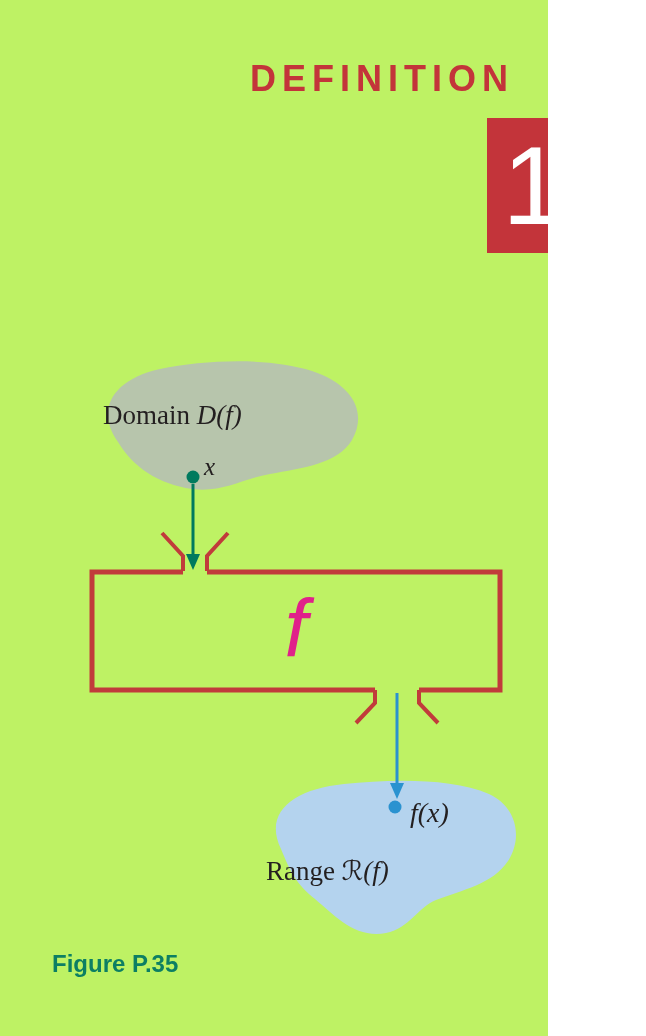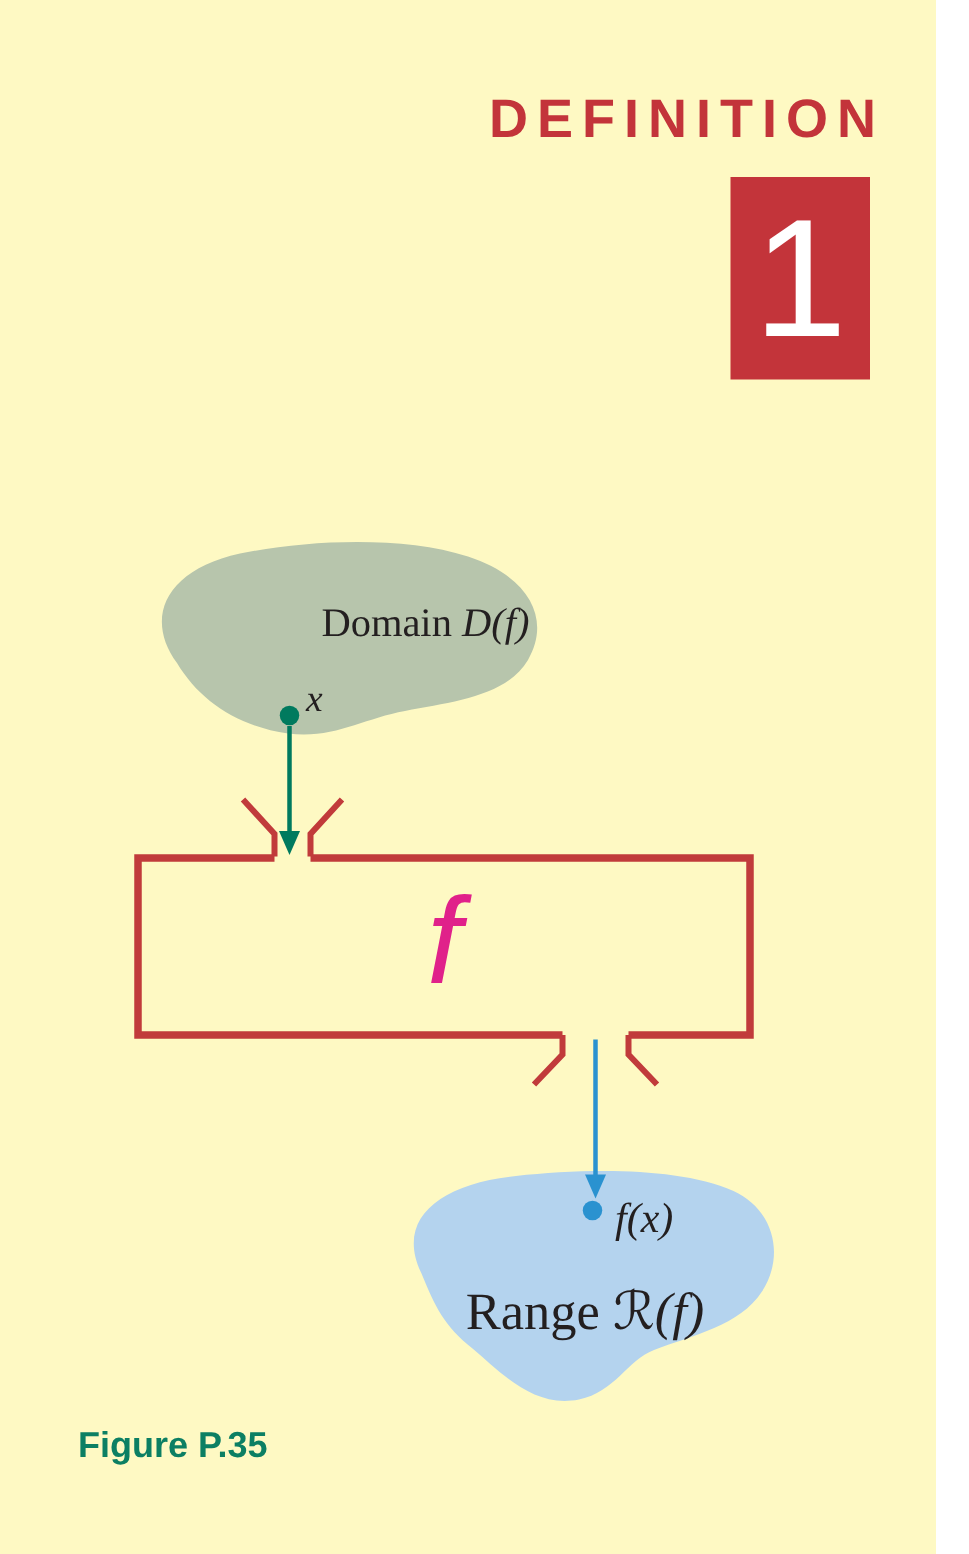--- a/index.html
+++ b/index.html
@@ -7,35 +7,35 @@
     --definition-red:#c3343a;
     --machine-red:#c13b3b;
     --magenta-f:#e0218a;
     --domain-blob:#b7c5ac;
     --range-blob:#b4d3ee;
     --green-arrow:#007a5e;
     --blue-arrow:#2a92d0;
     --figure-label-color:#0c7f63;
     --text-black:#231f20;
   }
-  .page{position:relative;width:624px;height:1036px;background:#fef9c3;overflow:hidden;
+  .page{position:relative;width:548px;height:1036px;background:#bef264;overflow:hidden;
         font-family:"Liberation Serif",serif;}
   .definition-heading{position:absolute;top:58px;right:40px;
         font-family:"Liberation Sans",sans-serif;font-weight:700;font-size:36px;
         letter-spacing:6px;margin-right:-6px;color:var(--definition-red);}
   .definition-badge{position:absolute;left:487px;top:118px;width:93px;height:135px;
         background:var(--definition-red);display:flex;align-items:center;justify-content:center;}
   .definition-number{color:#ffffff;font-family:"Liberation Sans",sans-serif;
         font-size:112px;line-height:1;font-weight:400;}
   .diagram-svg{position:absolute;left:0;top:0;}
   .label{position:absolute;color:var(--text-black);}
-  .domain-label{left:103px;top:400px;width:250px;text-align:right;font-size:27px;}
+  .domain-label{left:103px;top:400px;width:250px;text-align:left;font-size:27px;}
   .x-label{left:204px;top:453px;font-size:25px;font-style:italic;}
   .fx-label{left:410px;top:797px;font-size:28px;font-style:italic;}
-  .range-label{left:266px;top:855px;width:248px;text-align:center;font-size:35px;}
+  .range-label{left:266px;top:855px;width:248px;text-align:left;font-size:27px;}
   .machine-f{left:92px;top:572px;width:408px;height:118px;display:flex;align-items:center;
         justify-content:center;font-family:"Liberation Sans",sans-serif;font-style:italic;
         font-size:82px;color:var(--magenta-f);padding-bottom:6px;box-sizing:border-box;}
   .sym{font-style:italic;}
   .script{font-family:"DejaVu Serif","DejaVu Sans",serif;font-style:normal;}
   .caption{position:absolute;left:52px;top:950px;display:flex;align-items:baseline;gap:19px;}
   .caption-figure{font-family:"Liberation Sans",sans-serif;font-weight:700;font-size:24px;
         color:var(--figure-label-color);}
   .caption-title{font-size:29px;color:var(--text-black);}
   

